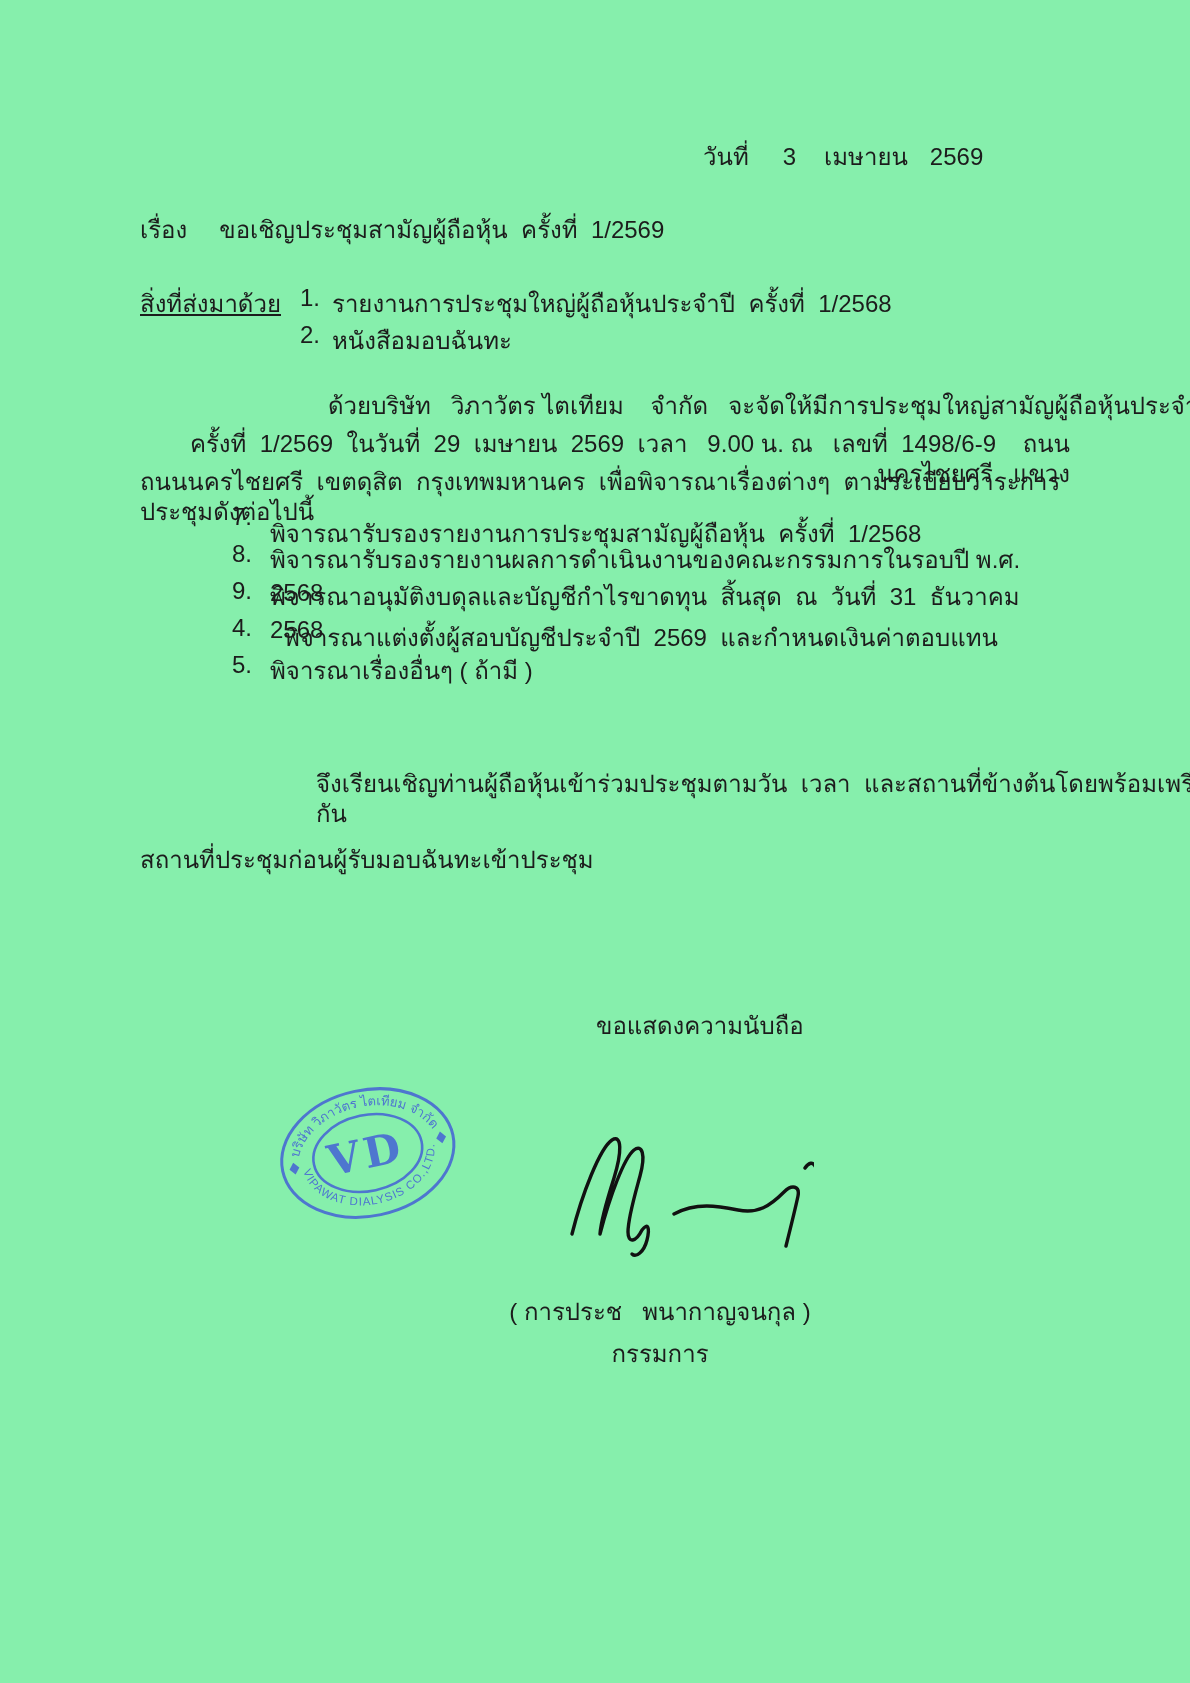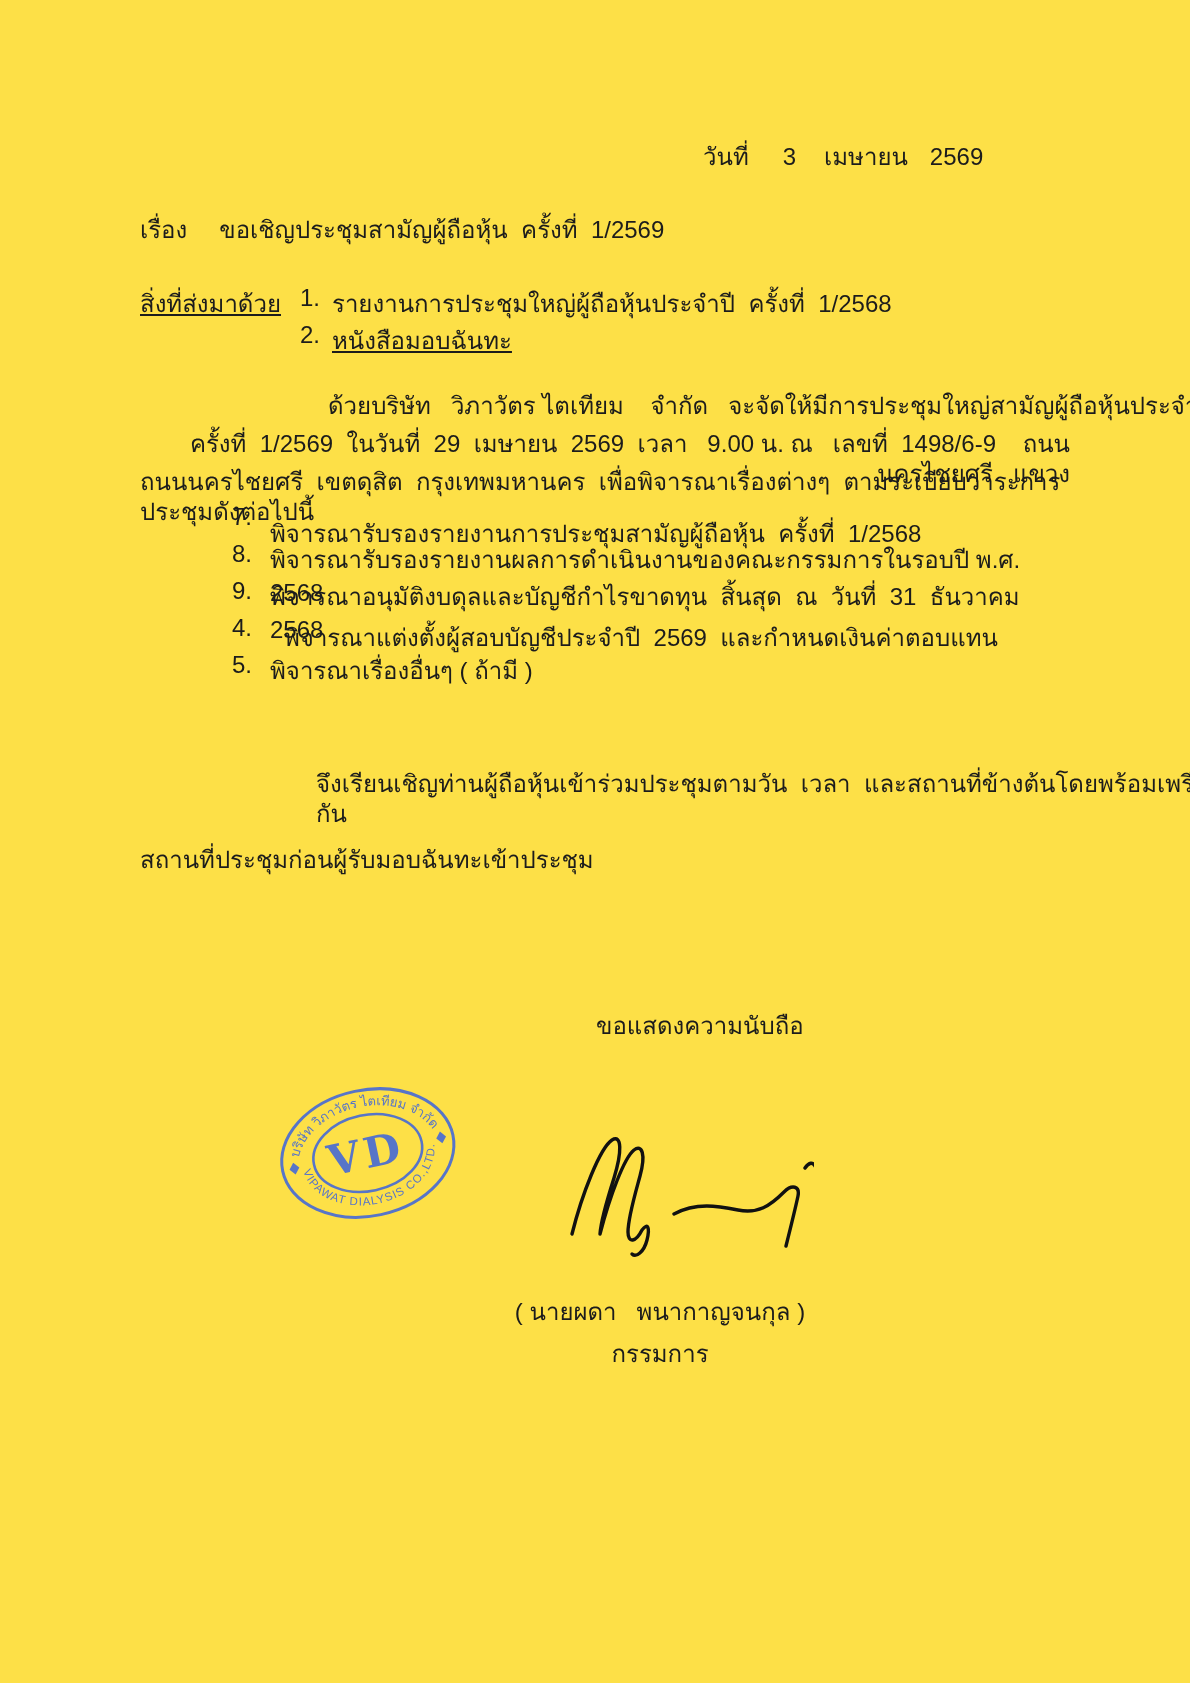--- a/index.html
+++ b/index.html
@@ -1,19 +1,19 @@
 <!DOCTYPE html>
 <html style="--stamp-blue: #4a6cd3; --ink: #1c1c1c;"><head>
 <meta charset="utf-8">
 <style>
   html,body{margin:0;padding:0;background:#ffffff;}
   .page{
     position:relative;
     width:1190px;height:1683px;
-    background:#fde047;
+    background:#86efac;
     font-family:"Liberation Sans","DejaVu Sans",sans-serif;
     color:var(--ink,#1c1c1c);
     font-size:24px;
     overflow:hidden;
   }
   .t{white-space:pre-wrap;}
   .abs{position:absolute;}
   .row-label{display:inline-block;}
   .intro-line,.closing-line{position:absolute;left:140px;width:930px;line-height:30px;}
   .indent-188{padding-left:188px;}
@@ -40,21 +40,21 @@
 
   <div class="abs" style="left:140px;top:210px;">
     <span class="t row-label" style="margin-right:32px;">เรื่อง</span><span class="t">ขอเชิญประชุมสามัญผู้ถือหุ้น  ครั้งที่  1/2569</span>
   </div>
 
 
   <div class="abs t" style="left:140px;top:284px;text-decoration:underline;">สิ่งที่ส่งมาด้วย</div>
   <div class="abs t" style="left:300px;top:284px;">1.</div>
   <div class="abs t" style="left:332px;top:284px;">รายงานการประชุมใหญ่ผู้ถือหุ้นประจำปี  ครั้งที่  1/2568</div>
   <div class="abs t" style="left:300px;top:321px;">2.</div>
-  <div class="abs t" style="left:332px;top:321px;text-decoration:underline;">หนังสือมอบฉันทะ</div>
+  <div class="abs t" style="left:332px;top:321px;">หนังสือมอบฉันทะ</div>
 
   <div class="intro-line t indent-188" style="top:391px;">ด้วยบริษัท   วิภาวัตร ไตเทียม    จำกัด   จะจัดให้มีการประชุมใหญ่สามัญผู้ถือหุ้นประจำปี</div>
   <div class="intro-line t" style="top:429px;text-align:right;">ครั้งที่  1/2569  ในวันที่  29  เมษายน  2569  เวลา   9.00 น. ณ   เลขที่  1498/6-9    ถนนนครไชยศรี   แขวง</div>
   <div class="intro-line t" style="top:467px;">ถนนนครไชยศรี  เขตดุสิต  กรุงเทพมหานคร  เพื่อพิจารณาเรื่องต่างๆ  ตามระเบียบวาระการประชุมดังต่อไปนี้</div>
 
   <div>
     <span class="agenda-num t" style="top:503px;">7.</span>
     <span class="agenda-text t" style="top:503px;margin-top:11px;">พิจารณารับรองรายงานการประชุมสามัญผู้ถือหุ้น  ครั้งที่  1/2568</span>
     <span class="agenda-num t" style="top:540px;">8.</span>
     <span class="agenda-text t" style="top:540px;">พิจารณารับรองรายงานผลการดำเนินงานของคณะกรรมการในรอบปี พ.ศ. 2568</span>
@@ -94,16 +94,16 @@
   <div class="sig-wrap">
     <svg width="252" height="132" viewBox="0 0 252 132">
       <g fill="none" stroke="#111111" stroke-width="3.4" stroke-linecap="round" stroke-linejoin="round">
         <path d="M10,104 C20,64 38,18 50,10 C60,4 60,22 52,48 C45,70 39,90 38,104 C48,66 62,28 72,20 C80,14 84,24 78,46 C72,68 66,88 66,102 C66,114 74,112 80,100 C86,92 88,98 85,110 C82,122 74,128 70,124"></path>
         <path d="M112,84 C134,72 156,76 176,80 C196,84 208,76 222,62 C230,54 238,56 236,66 C233,80 228,100 224,116"></path>
         <path d="M243,38 C247,32 251,32 253,36"></path>
       </g>
     </svg>
   </div>
 
-  <div class="center-col t" style="top:1292px;">( นายผดา   พนากาญจนกุล )</div>
+  <div class="center-col t" style="top:1292px;">( การประช   พนากาญจนกุล )</div>
   <div class="center-col t" style="top:1334px;">กรรมการ</div>
 
 </div>
 
 </body></html>

